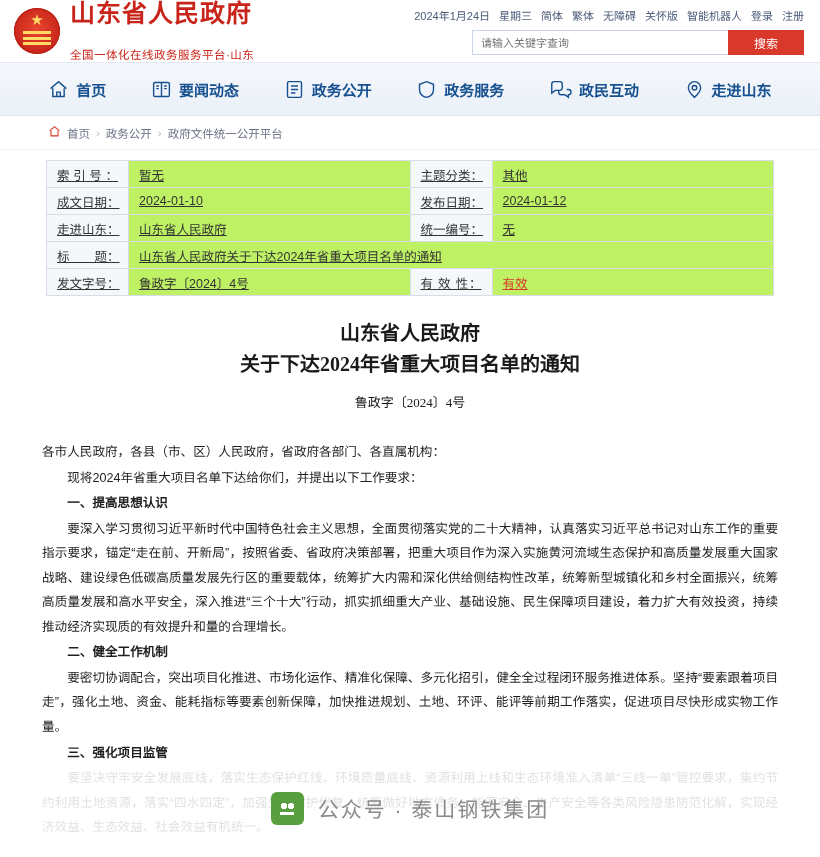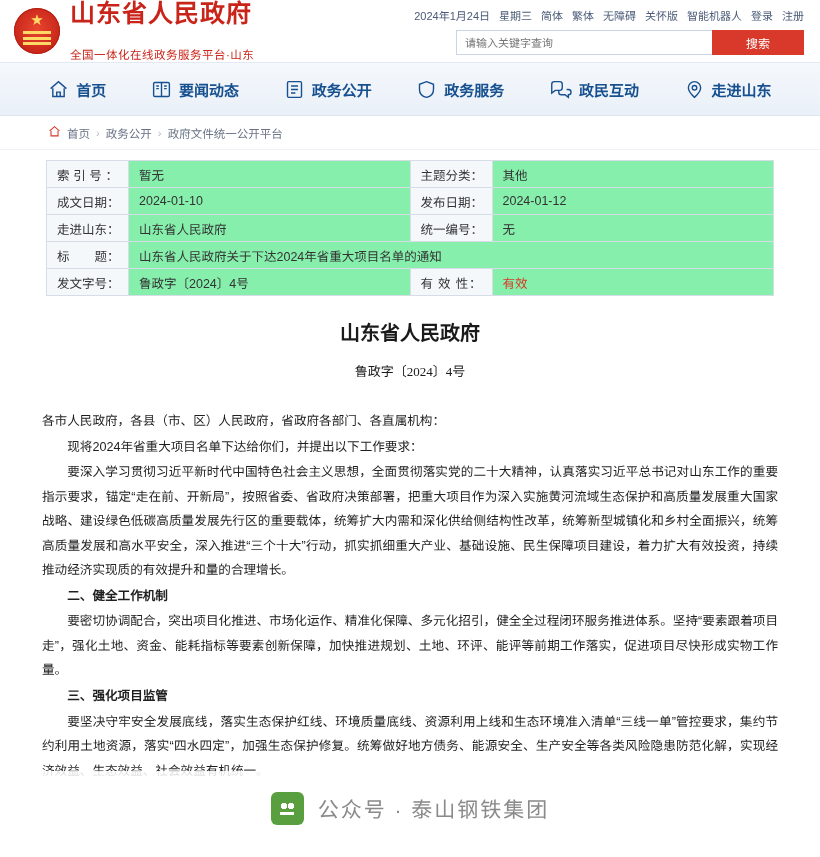--- a/index.html
+++ b/index.html
@@ -94,21 +94,21 @@
     border: 1px solid #c9d4e4;
     border-right: none;
     background: #fff;
     font-size: 11px;
     color: #666;
     padding: 0 8px;
     outline: none;
     font-family: "Liberation Sans", sans-serif;
   }
   .search-btn {
-    width: 92px;
+    width: 76px;
     height: 25px;
     background: #d8392b;
     color: #fff;
     border: none;
     font-size: 12px;
     cursor: pointer;
     font-family: "Liberation Sans", sans-serif;
   }
 
   
@@ -155,31 +155,32 @@
     border-collapse: collapse;
     table-layout: fixed;
     font-size: 12.5px;
     color: #333;
   }
   table.meta td {
     border: 1px solid #d7dde6;
     height: 27px;
     padding: 3px 10px;
     vertical-align: middle;
+    text-decoration: underline;
   }
   td.lab {
     width: 82px;
     background: #f5f8fb;
     color: #333;
     text-align: justify;
     text-align-last: justify;
     white-space: nowrap;
   }
   td.lab-r { width: 82px; background: #f5f8fb; }
-  td.val { background: #86efac; }
+  td.val { background: #bef264; }
   .val-red { color: #d8392b; }
 
   
   .doc {
     padding: 22px 42px 0 42px;
     position: relative;
   }
   .doc-title {
     text-align: center;
     font-family: "Liberation Serif", "DejaVu Serif", serif;
@@ -376,26 +377,28 @@
         <td class="lab-r lab">有 效 性：</td>
         <td class="val val-red">有效</td>
       </tr>
     </tbody>
   </table>
 </div>
 
 <div class="doc">
   <div class="doc-title">
     <div>山东省人民政府</div>
+    <div>关于下达2024年省重大项目名单的通知</div>
   </div>
   <div class="doc-num">鲁政字〔2024〕4号</div>
 
   <div class="doc-body">
     <p style="text-indent:0">各市人民政府，各县（市、区）人民政府，省政府各部门、各直属机构：</p>
     <p>现将2024年省重大项目名单下达给你们，并提出以下工作要求：</p>
+    <p class="h">一、提高思想认识</p>
     <p>要深入学习贯彻习近平新时代中国特色社会主义思想，全面贯彻落实党的二十大精神，认真落实习近平总书记对山东工作的重要指示要求，锚定“走在前、开新局”，按照省委、省政府决策部署，把重大项目作为深入实施黄河流域生态保护和高质量发展重大国家战略、建设绿色低碳高质量发展先行区的重要载体，统筹扩大内需和深化供给侧结构性改革，统筹新型城镇化和乡村全面振兴，统筹高质量发展和高水平安全，深入推进“三个十大”行动，抓实抓细重大产业、基础设施、民生保障项目建设，着力扩大有效投资，持续推动经济实现质的有效提升和量的合理增长。</p>
     <p class="h">二、健全工作机制</p>
     <p>要密切协调配合，突出项目化推进、市场化运作、精准化保障、多元化招引，健全全过程闭环服务推进体系。坚持“要素跟着项目走”，强化土地、资金、能耗指标等要素创新保障，加快推进规划、土地、环评、能评等前期工作落实，促进项目尽快形成实物工作量。</p>
     <p class="h">三、强化项目监管</p>
     <p>要坚决守牢安全发展底线，落实生态保护红线、环境质量底线、资源利用上线和生态环境准入清单“三线一单”管控要求，集约节约利用土地资源，落实“四水四定”，加强生态保护修复。统筹做好地方债务、能源安全、生产安全等各类风险隐患防范化解，实现经济效益、生态效益、社会效益有机统一。</p>
 
   </div>
 
 </div>
 

